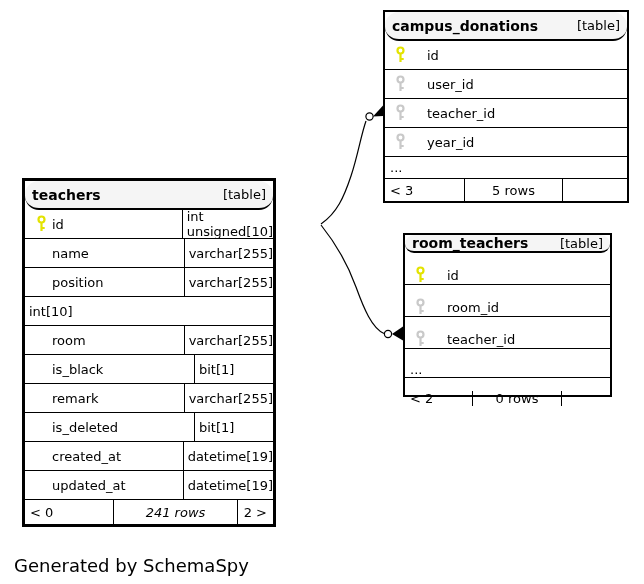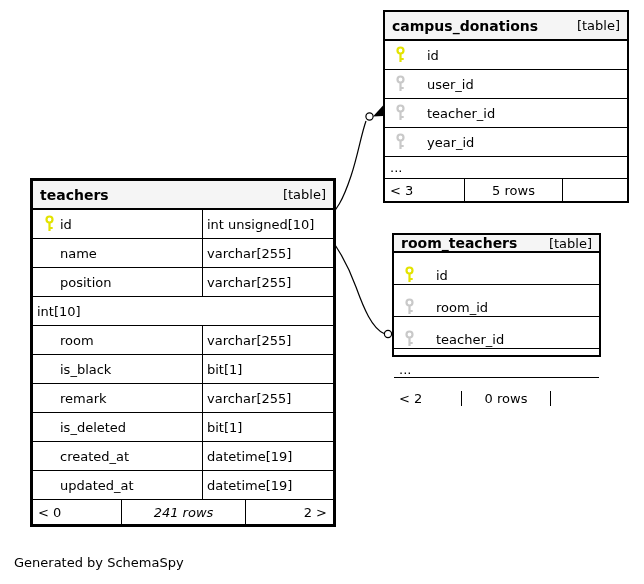--- a/index.html
+++ b/index.html
@@ -16,21 +16,21 @@
   }
   .table-box{
     position:absolute;background:#fff;border:2px solid var(--border);
     box-sizing:border-box;display:flex;flex-direction:column;
   }
   .table-box.focus{border-width:3px;}
   .tbl-header{
     height:29px;box-sizing:border-box;background:var(--header-bg);
     border-bottom:2px solid var(--border);
     display:flex;align-items:center;justify-content:space-between;
-    padding:0 7px;font-size:14px;
+    padding:0 7px;font-size:14px;border-radius:14px;
   }
   .tbl-title{font-weight:bold;}
   .tbl-tag{font-weight:normal;font-size:13px;}
   .tbl-row{
     height:29px;box-sizing:border-box;border-bottom:1px solid var(--border);
     display:flex;align-items:stretch;font-size:13px;
   }
   .cell{display:flex;align-items:center;box-sizing:border-box;}
   .col-name{width:170px;border-right:1px solid var(--border);padding-left:10px;}
   .col-type{flex:1;padding-left:4px;}
@@ -50,40 +50,40 @@
   .fleft{justify-content:flex-start;padding-left:5px;}
   .fcenter{justify-content:center;}
   .fright{justify-content:flex-end;padding-right:6px;flex:1;}
   .fempty{flex:1;}
   
   .t-f1{width:89px;} .t-f2{width:124px;font-style:italic;}
   .c-f1{width:80px;} .c-f2{width:98px;}
   .r-f1{width:68px;} .r-f2{width:89px;}
   #relations{position:absolute;left:0;top:0;pointer-events:none;}
   #credit{
-    position:absolute;left:14px;top:555px;font-size:13px;
+    position:absolute;left:14px;top:555px;font-size:18px;
   }
 </style>
 </head>
 <body>
 
 <svg id="relations" width="644" height="584" viewBox="0 0 644 584">
   <g fill="none" stroke="#000" stroke-width="1.2">
     <path d="M 321 224 C 337 213, 344 197, 351 176 C 358 155, 361 135, 366 121"></path>
     <circle cx="369.5" cy="116.5" r="3.6" fill="#ffffff"></circle>
     <polygon points="373,116.5 383,105.5 383,116" fill="#000" stroke="none"></polygon>
   </g>
   <g fill="none" stroke="#000" stroke-width="1.2">
     <path d="M 321 225 C 333 240, 347 262, 356 287 C 364 309, 372 328, 384 333.5"></path>
     <circle cx="388" cy="334" r="3.6" fill="#ffffff"></circle>
     <polygon points="392,334 403,326.5 403,340.5" fill="#000" stroke="none"></polygon>
   </g>
 </svg>
 
-<div class="table-box focus" id="teachers" style="left:30px;top:178px;width:306px;height:349px;">
+<div class="table-box focus" id="teachers" style="left:22px;top:178px;width:254px;height:349px;">
   <div class="tbl-header">
     <span class="tbl-title">teachers</span>
     <span class="tbl-tag">[table]</span>
   </div>
 
   <div class="tbl-row">
     <div class="cell col-name">
       <span class="keyslot ngap pk">
         <svg width="11" height="18" viewBox="0 0 11 18">
             <circle cx="5.5" cy="4.5" r="3" fill="none" stroke="currentColor" stroke-width="2.2"></circle>
@@ -213,21 +213,21 @@
   </div>
   <div class="ellipsis-row">...</div>
 
   <div class="tbl-footer">
     <div class="fcell fleft sep c-f1">&lt; 3</div>
     <div class="fcell fcenter sep c-f2">5 rows</div>
     <div class="fcell fempty"></div>
   </div>
 </div>
 
-<div class="table-box" id="room-teachers" style="left:392px;top:233px;width:209px;height:124px;gap:13px;">
+<div class="table-box" id="room-teachers" style="left:403px;top:233px;width:209px;height:164px;gap:13px;">
   <div class="tbl-header">
     <span class="tbl-title">room_teachers</span>
     <span class="tbl-tag">[table]</span>
   </div>
 
   <div class="tbl-row">
     <div class="cell wide-name">
       <span class="keyslot wgap pk">
         <svg width="11" height="18" viewBox="0 0 11 18">
             <circle cx="5.5" cy="4.5" r="3" fill="none" stroke="currentColor" stroke-width="2.2"></circle>

